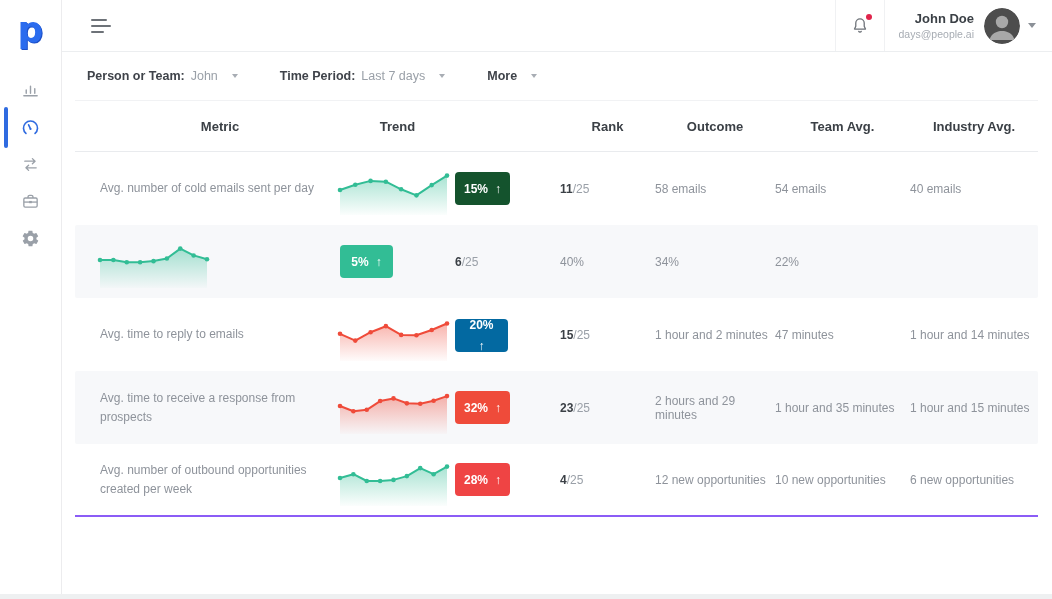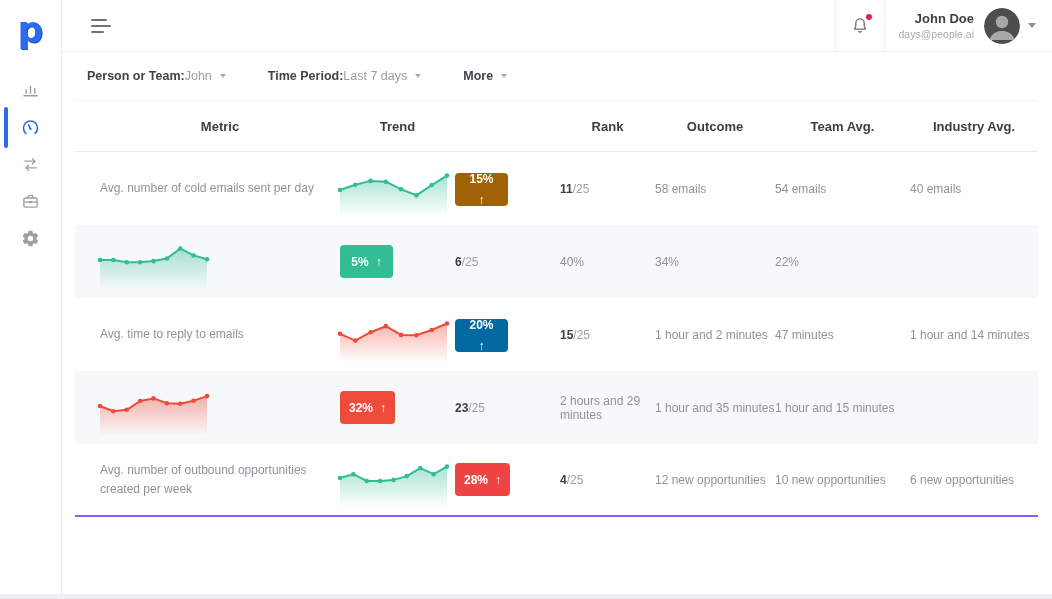--- a/index.html
+++ b/index.html
@@ -36,21 +36,21 @@
   .uemail { font-size:10.5px; color:#a7acb3; margin-top:2px; }
   .avatar { width:36px; height:36px; border-radius:50%; overflow:hidden; flex:0 0 auto; }
   .caret { width:0; height:0; border-left:4px solid transparent; border-right:4px solid transparent;
            border-top:5px solid #8b9097; margin-left:8px; }
   .caret.small { border-top-color:#a8adb4; border-left-width:3.5px; border-right-width:3.5px; border-top-width:4.5px; }
 
   
   .content { position:absolute; left:62px; top:52px; right:0; bottom:0; background:#fff; }
 
   .filterbar { height:48px; display:flex; align-items:center; padding-left:25px; gap:42px; }
-  .filter { display:flex; align-items:center; gap:0; cursor:pointer; font-size:12.5px; }
+  .filter { display:flex; align-items:center; gap:6px; cursor:pointer; font-size:12.5px; }
   .f-label { font-weight:700; color:#3f434a; }
   .f-value { color:#9aa0a8; }
 
   .table { margin:0 14px 0 13px; border-top:1px solid #f1f2f4; }
   .trow, .thead { display:grid; grid-template-columns:240px 115px 105px 95px 120px 135px 1fr;
                   align-items:center; padding-left:25px; }
   .thead { height:51px; border-bottom:1px solid #e9ebee; }
   .thead .hcell { font-size:13px; font-weight:700; color:#3b4046;text-align:center; }
   .trow { min-height:73px; font-size:12px; color:#8e939b; }
   .trow.alt { background:#f7f8fa; border-radius:2px; }
@@ -183,21 +183,21 @@
               <circle cx="0" cy="27.04" r="2.3" fill="#32bd95"></circle>
               <circle cx="15.285714285714286" cy="21.72" r="2.3" fill="#32bd95"></circle>
               <circle cx="30.571428571428573" cy="17.92" r="2.3" fill="#32bd95"></circle>
               <circle cx="45.85714285714286" cy="18.68" r="2.3" fill="#32bd95"></circle>
               <circle cx="61.142857142857146" cy="26.28" r="2.3" fill="#32bd95"></circle>
               <circle cx="76.42857142857143" cy="32.36" r="2.3" fill="#32bd95"></circle>
               <circle cx="91.71428571428572" cy="22.1" r="2.3" fill="#32bd95"></circle>
               <circle cx="107" cy="12.600000000000001" r="2.3" fill="#32bd95"></circle>
             </svg>
           </div>
-    <div class="badgec"><span class="badge" style="background: #a16207; flex-direction: column;">
+    <div class="badgec"><span class="badge" style="background: #14532d;">
               <span class="pct">15%</span>
               <span class="arr">↑</span>
             </span></div>
     <div class="rank"><b class="rv">11</b><span class="rt">/25</span></div>
     <div class="outcome">58 emails</div>
     <div class="team">54 emails</div>
     <div class="industry">40 emails</div>
   </div>
 
   <div class="trow alt">
@@ -258,20 +258,21 @@
               <span class="pct">20%</span>
               <span class="arr">↑</span>
             </span></div>
     <div class="rank"><b class="rv">15</b><span class="rt">/25</span></div>
     <div class="outcome">1 hour and 2 minutes</div>
     <div class="team">47 minutes</div>
     <div class="industry">1 hour and 14 minutes</div>
   </div>
 
   <div class="trow alt">
+    <div class="metric">Avg. time to receive a response from prospects</div>
     <div class="trendc">
             <svg class="spark" viewBox="0 0 107 52">
               <defs>
                 <linearGradient id="g3" x1="0" y1="0" x2="0" y2="1">
     <stop offset="0" stop-color="#ef4b3a" stop-opacity="0.42"></stop>
     <stop offset="1" stop-color="#ef4b3a" stop-opacity="0.02"></stop>
                 </linearGradient>
               </defs>
               <path d="M0.0 24.0 L13.4 29.3 L26.8 27.8 L40.1 19.1 L53.5 16.4 L66.9 21.3 L80.3 21.7 L93.6 18.7 L107.0 14.1 L 107 52 L 0 52 Z" fill="url(#g3)"></path>
               <path d="M0.0 24.0 L13.4 29.3 L26.8 27.8 L40.1 19.1 L53.5 16.4 L66.9 21.3 L80.3 21.7 L93.6 18.7 L107.0 14.1" fill="none" stroke="#ef4b3a" stroke-width="2" stroke-linejoin="round"></path>

